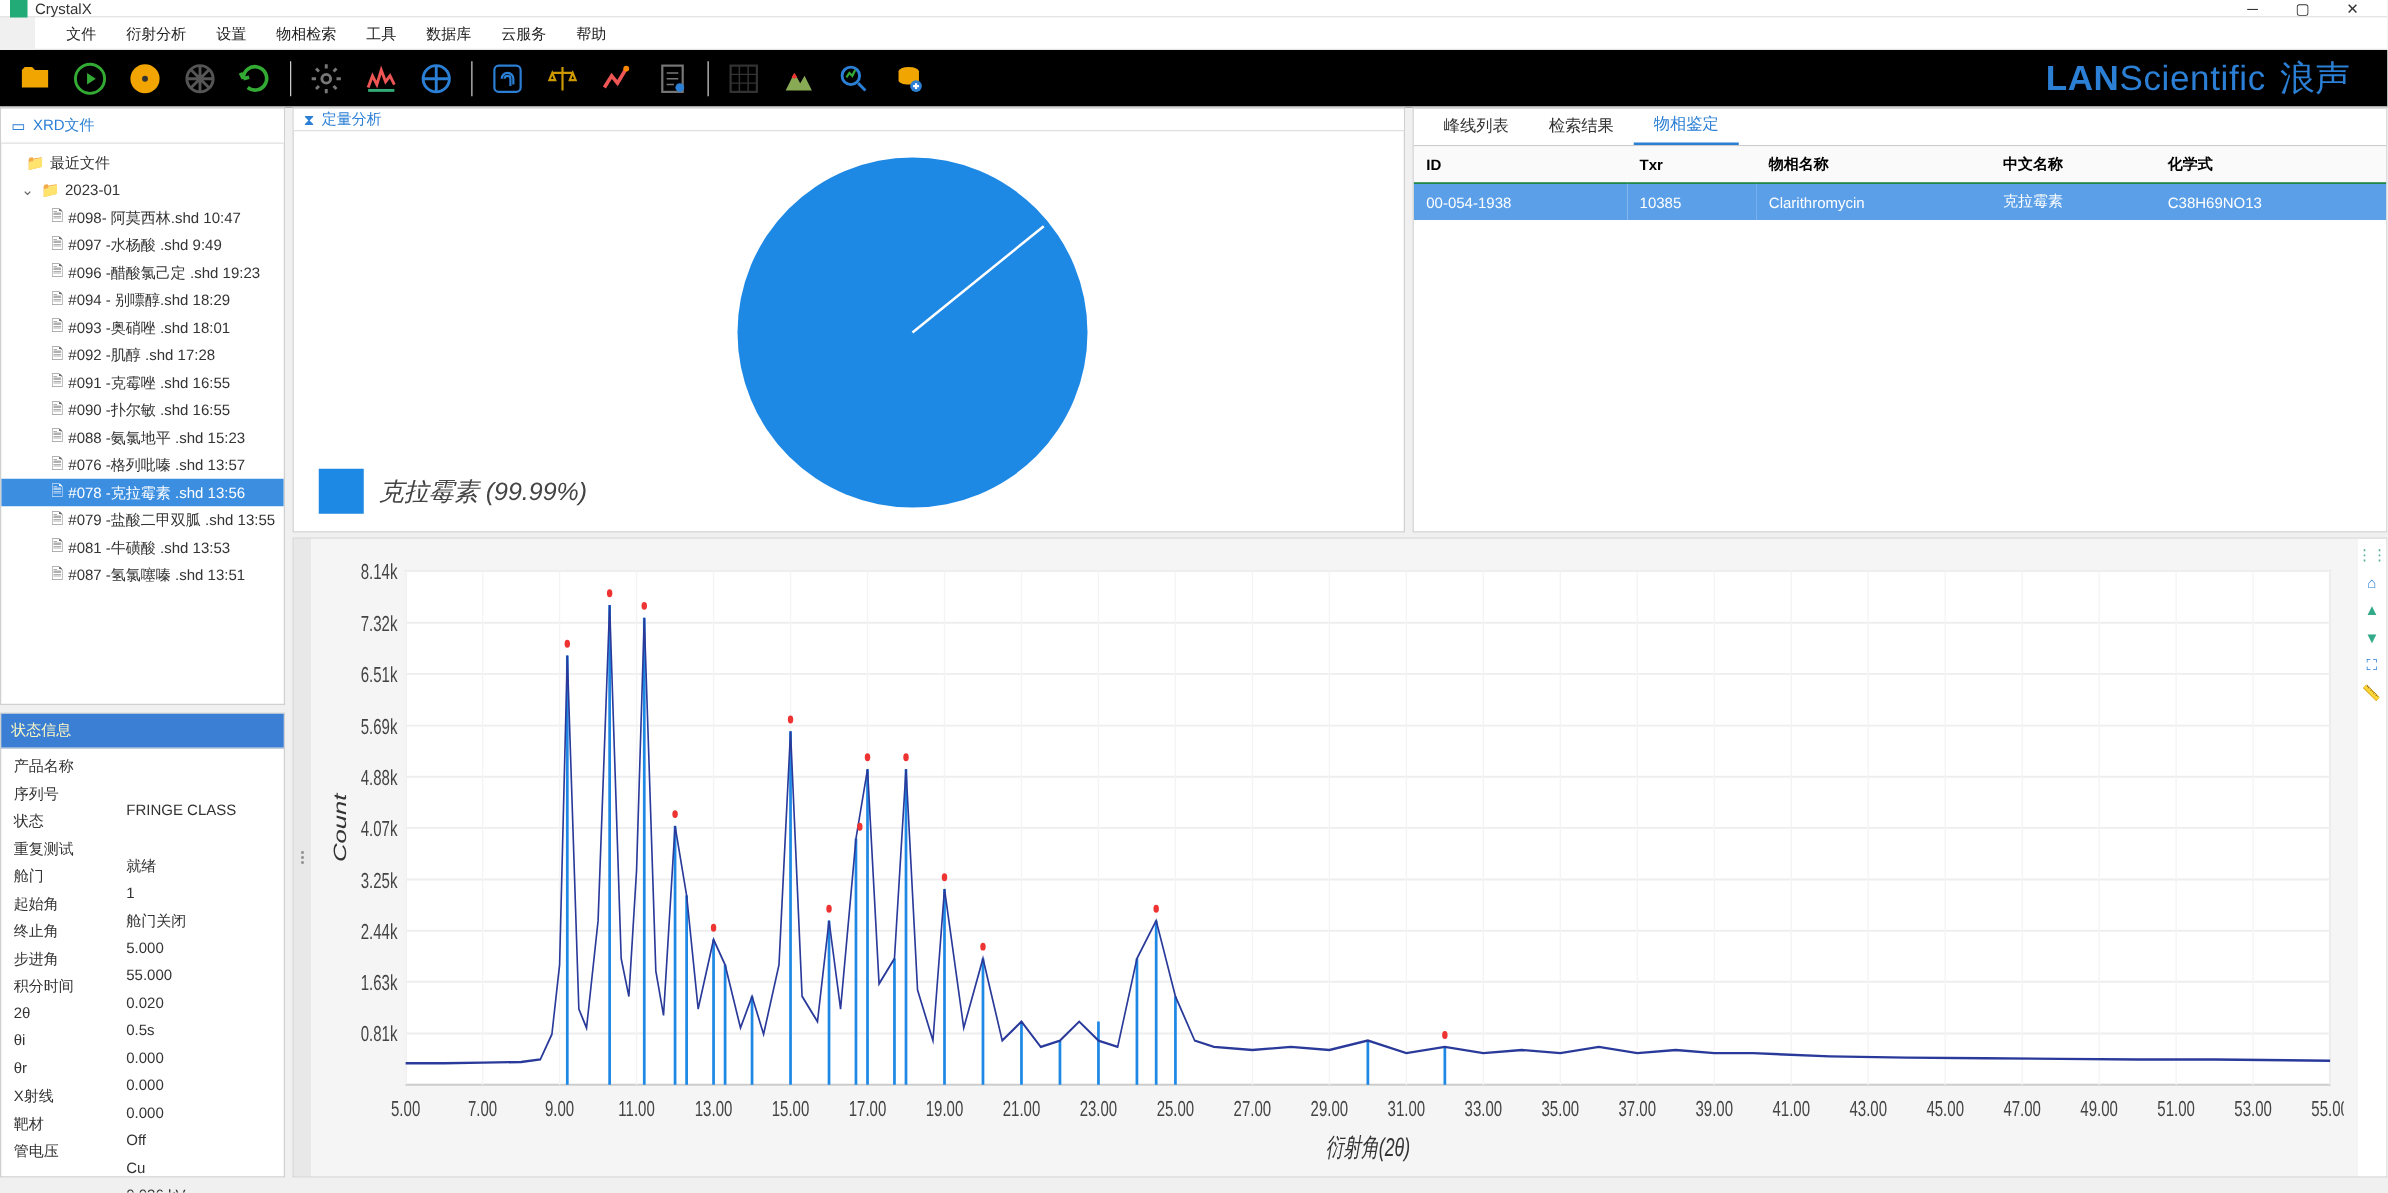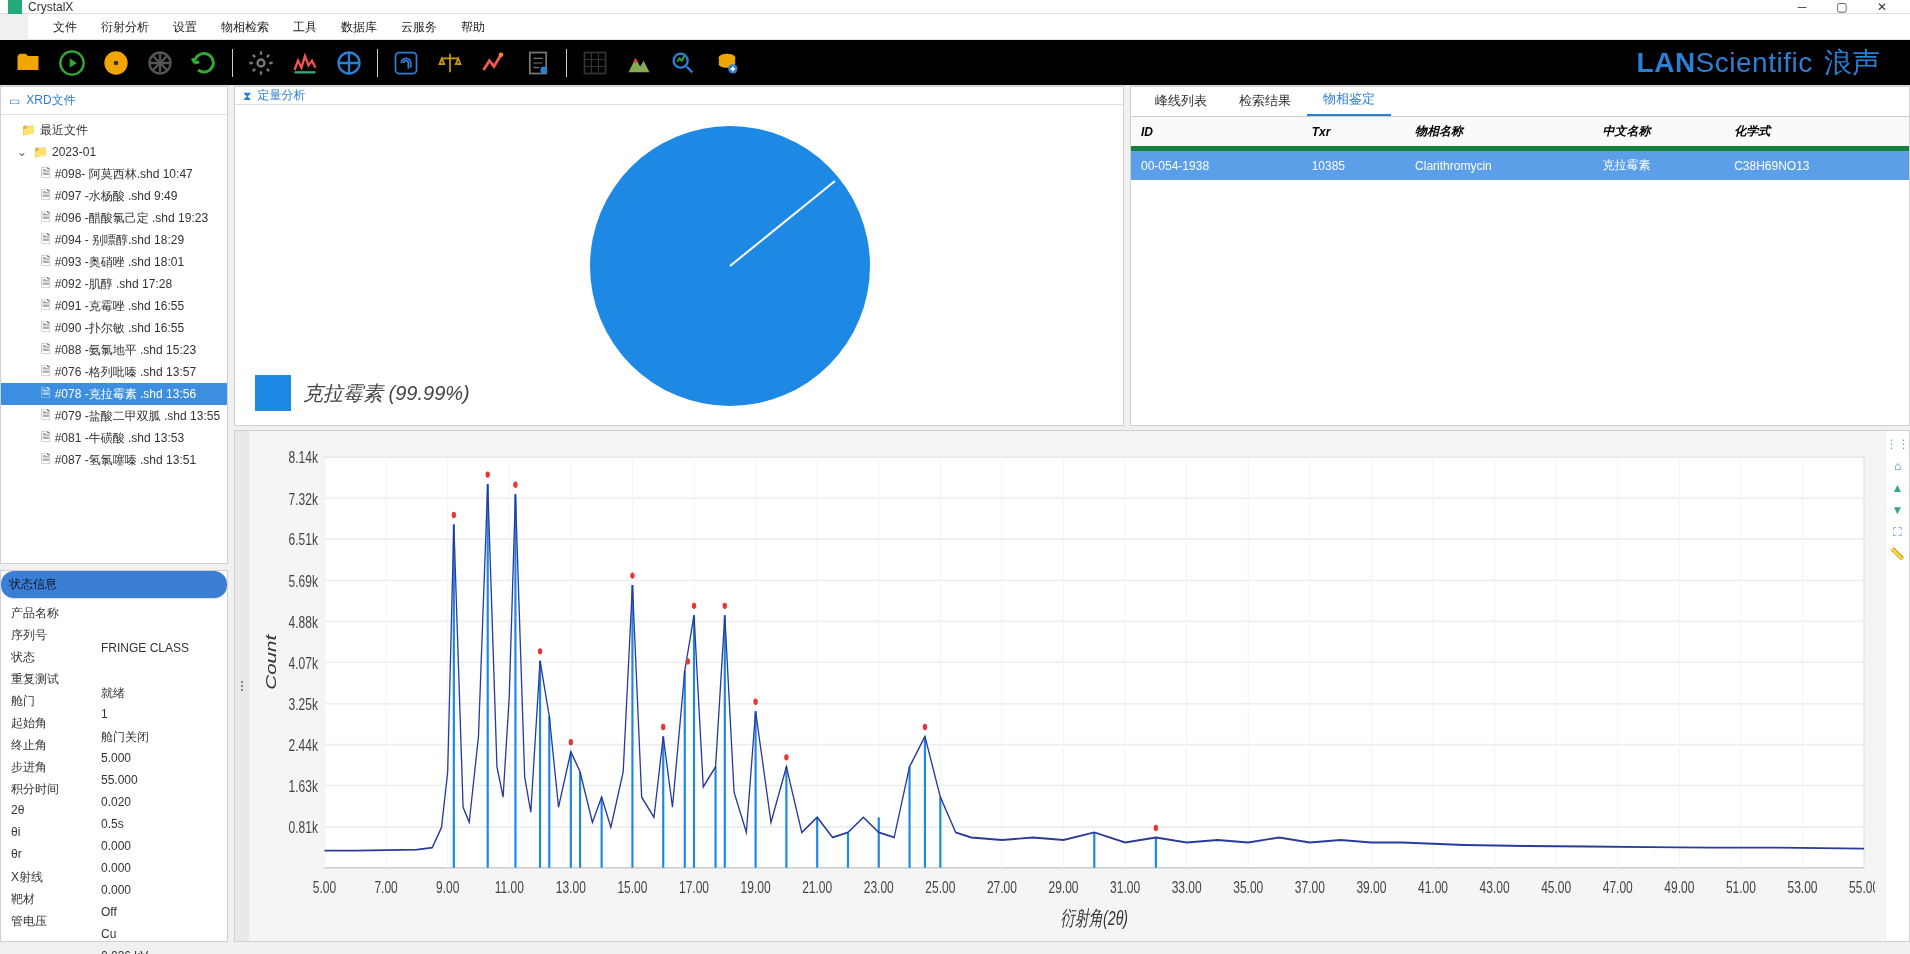--- a/index.html
+++ b/index.html
@@ -24,21 +24,21 @@
 .brand-text .light { font-weight: 300; }
 .brand-cn { font-size: 28px; color: #2b7fd4; margin-left: 8px; }
 
 
 .main { display: flex; height: calc(954px - 98px); }
 
 
 .left-col { width: 228px; display: flex; flex-direction: column; gap: 6px; }
 .panel { background: #fff; border: 1px solid #d0d0d0; display: flex; flex-direction: column; }
 .panel-header { height: 28px; background: #fff; border-bottom: 1px solid #e0e0e0; display: flex; align-items: center; padding: 0 8px; color: #2b7fd4; font-weight: 500; gap: 6px; }
-.panel-header.dark { background: #3b7fd4; color: #0f172a; border-radius: 13px; }
+.panel-header.dark { background: #3b7fd4; color: #fef9c3; }
 
 .file-tree { padding: 4px 0; overflow: auto; flex: 1; }
 .tree-item { height: 22px; display: flex; align-items: center; padding-left: 16px; cursor: pointer; gap: 4px; color: #333; }
 .tree-item.indent1 { padding-left: 20px; }
 .tree-item.indent2 { padding-left: 40px; }
 .tree-item.selected { background: #3b8ee0; color: #fff; }
 .folder-icon { color: #f0a500; }
 .file-icon { color: #666; }
 .tree-item.selected .file-icon { color: #fff; }
 
@@ -58,21 +58,21 @@
 .legend-box { width: 36px; height: 36px; background: #1e88e5; }
 .legend-text { font-style: italic; font-size: 20px; color: #444; }
 .pie-chart { margin-left: 110px; }
 
 .result-panel { width: 780px; background: #fff; border: 1px solid #d0d0d0; display: flex; flex-direction: column; }
 .tab-row { height: 30px; display: flex; align-items: flex-end; border-bottom: 1px solid #ccc; padding: 0 8px; gap: 0; }
 .tab { padding: 6px 16px; cursor: pointer; color: #333; font-size: 13px; }
 .tab.active { color: #2b7fd4; border-bottom: 2px solid #2b7fd4; }
 .result-table { flex: 1; overflow: auto; }
 .result-table table { width: 100%; border-collapse: collapse; }
-.result-table th { text-align: left; padding: 6px 10px; font-weight: 600; border-bottom: 5px solid #15803d; background: #fafafa; font-size: 12px; font-style: italic; }
+.result-table th { text-align: left; padding: 6px 10px; font-weight: 600; border-bottom: 1px solid #15803d; background: #fafafa; font-size: 12px; }
 .result-table td { padding: 6px 10px; }
 .result-table tr.highlight { background: #5a9fe8; color: #fff; }
 
 
 .bottom-panel { flex: 1; background: #fff; border: 1px solid #d0d0d0; display: flex; flex-direction: column; min-height: 0; }
 .chart-tabs { height: 30px; display: flex; align-items: flex-end; padding: 0 8px; border-bottom: 1px solid #eee; }
 .chart-body { flex: 1; display: flex; min-height: 0; }
 .chart-container { flex: 1; background: #f5f5f5; padding: 10px; position: relative; }
 .side-tools { width: 24px; background: #fff; display: flex; flex-direction: column; align-items: center; padding-top: 4px; gap: 4px; border-left: 1px solid #eee; }
 .side-tools .st { width: 18px; height: 18px; cursor: pointer; display:flex; align-items:center; justify-content:center; font-size:12px; color:#5a9; }

